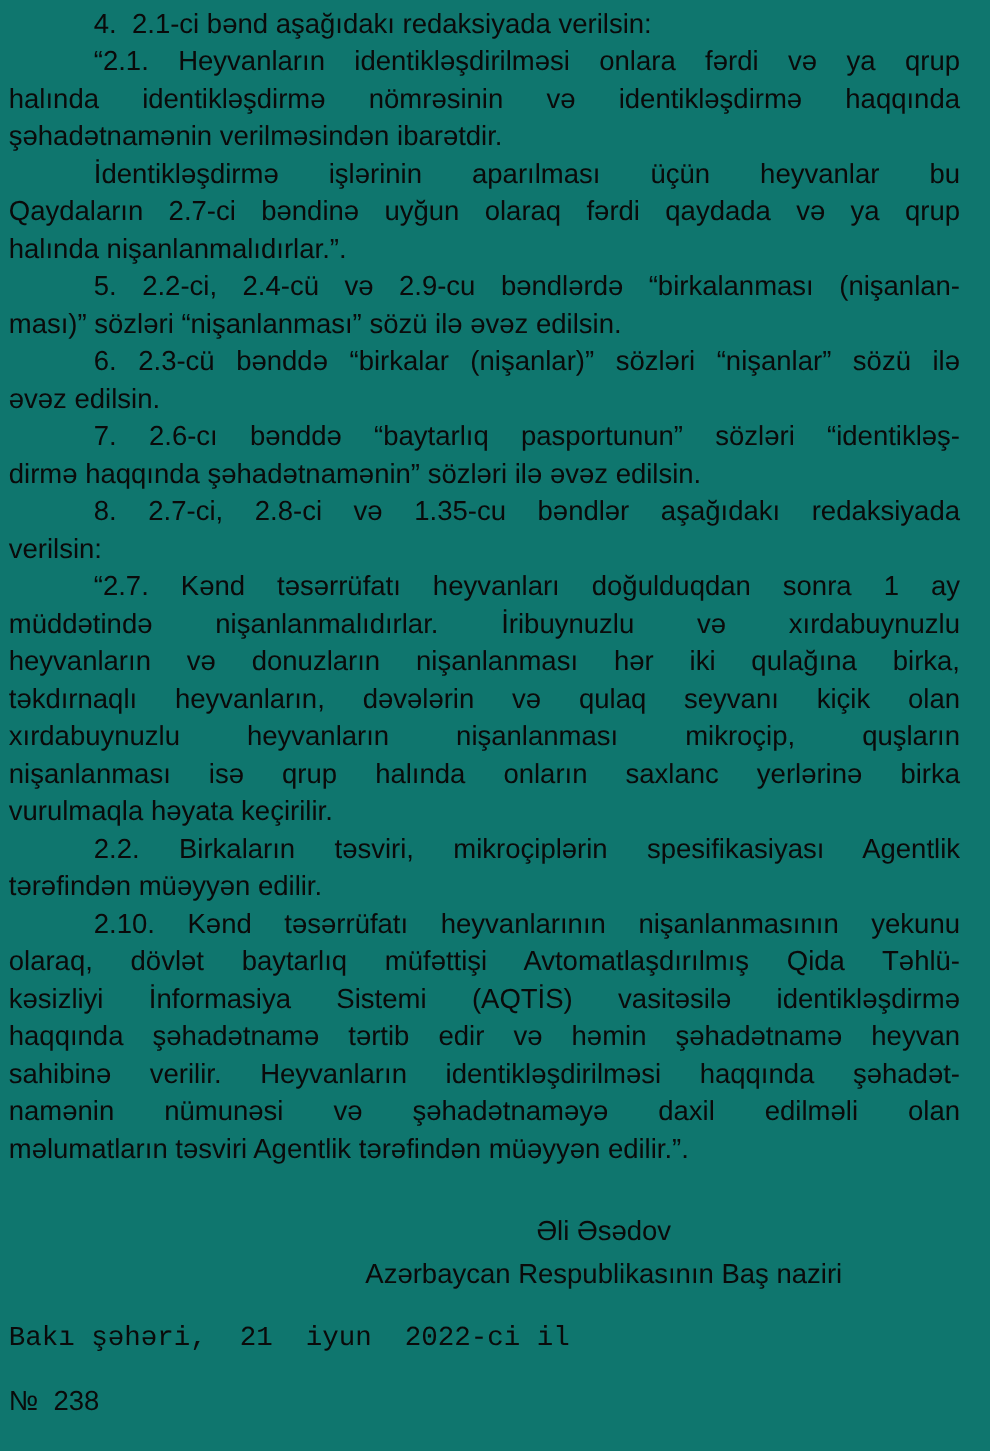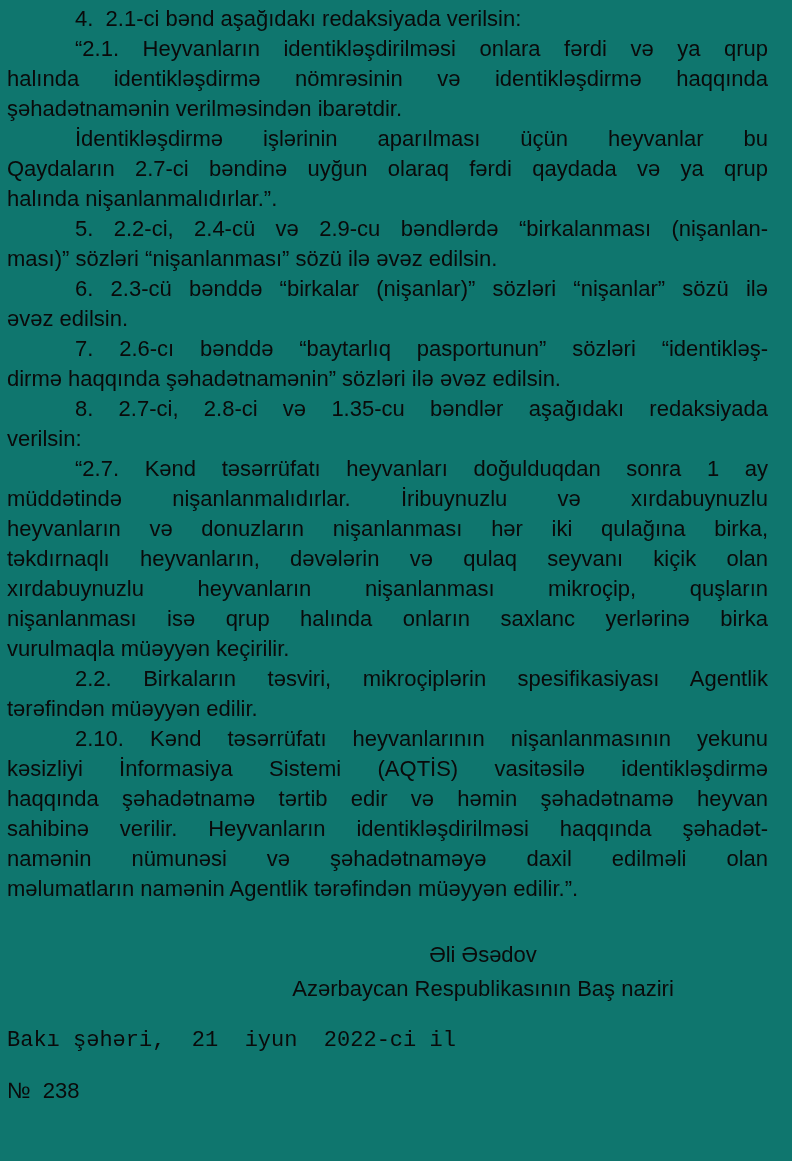--- a/index.html
+++ b/index.html
@@ -88,33 +88,34 @@
         <div class="line first fill">8. 2.7-ci, 2.8-ci və 1.35-cu bəndlər aşağıdakı redaksiyada</div>
         <div class="line">verilsin:</div>
       </div>
       <div class="paragraph">
         <div class="line first fill">“2.7. Kənd təsərrüfatı heyvanları doğulduqdan sonra 1 ay</div>
         <div class="line fill">müddətində nişanlanmalıdırlar. İribuynuzlu və xırdabuynuzlu</div>
         <div class="line fill">heyvanların və donuzların nişanlanması hər iki qulağına birka,</div>
         <div class="line fill">təkdırnaqlı heyvanların, dəvələrin və qulaq seyvanı kiçik olan</div>
         <div class="line fill">xırdabuynuzlu heyvanların nişanlanması mikroçip, quşların</div>
         <div class="line fill">nişanlanması isə qrup halında onların saxlanc yerlərinə birka</div>
-        <div class="line">vurulmaqla müəyyən keçirilir.</div>
+        <div class="line">vurulmaqla həyata keçirilir.</div>
       </div>
       <div class="paragraph">
         <div class="line first fill">2.2. Birkaların təsviri, mikroçiplərin spesifikasiyası Agentlik</div>
         <div class="line">tərəfindən müəyyən edilir.</div>
       </div>
       <div class="paragraph">
         <div class="line first fill">2.10. Kənd təsərrüfatı heyvanlarının nişanlanmasının yekunu</div>
+        <div class="line fill">olaraq, dövlət baytarlıq müfəttişi Avtomatlaşdırılmış Qida Təhlü-</div>
         <div class="line fill">kəsizliyi İnformasiya Sistemi (AQTİS) vasitəsilə identikləşdirmə</div>
         <div class="line fill">haqqında şəhadətnamə tərtib edir və həmin şəhadətnamə heyvan</div>
         <div class="line fill">sahibinə verilir. Heyvanların identikləşdirilməsi haqqında şəhadət-</div>
         <div class="line fill">namənin nümunəsi və şəhadətnaməyə daxil edilməli olan</div>
-        <div class="line">məlumatların namənin Agentlik tərəfindən müəyyən edilir.”.</div>
+        <div class="line">məlumatların təsviri Agentlik tərəfindən müəyyən edilir.”.</div>
       </div>
     </div>
 
   <div class="signature">
     <div class="sig-line">Əli Əsədov</div>
     <div class="sig-line">Azərbaycan Respublikasının Baş naziri</div>
   </div>
 
   <div class="footer-place-date">Bakı şəhəri,&nbsp; 21&nbsp; iyun&nbsp; 2022-ci il</div>
 

